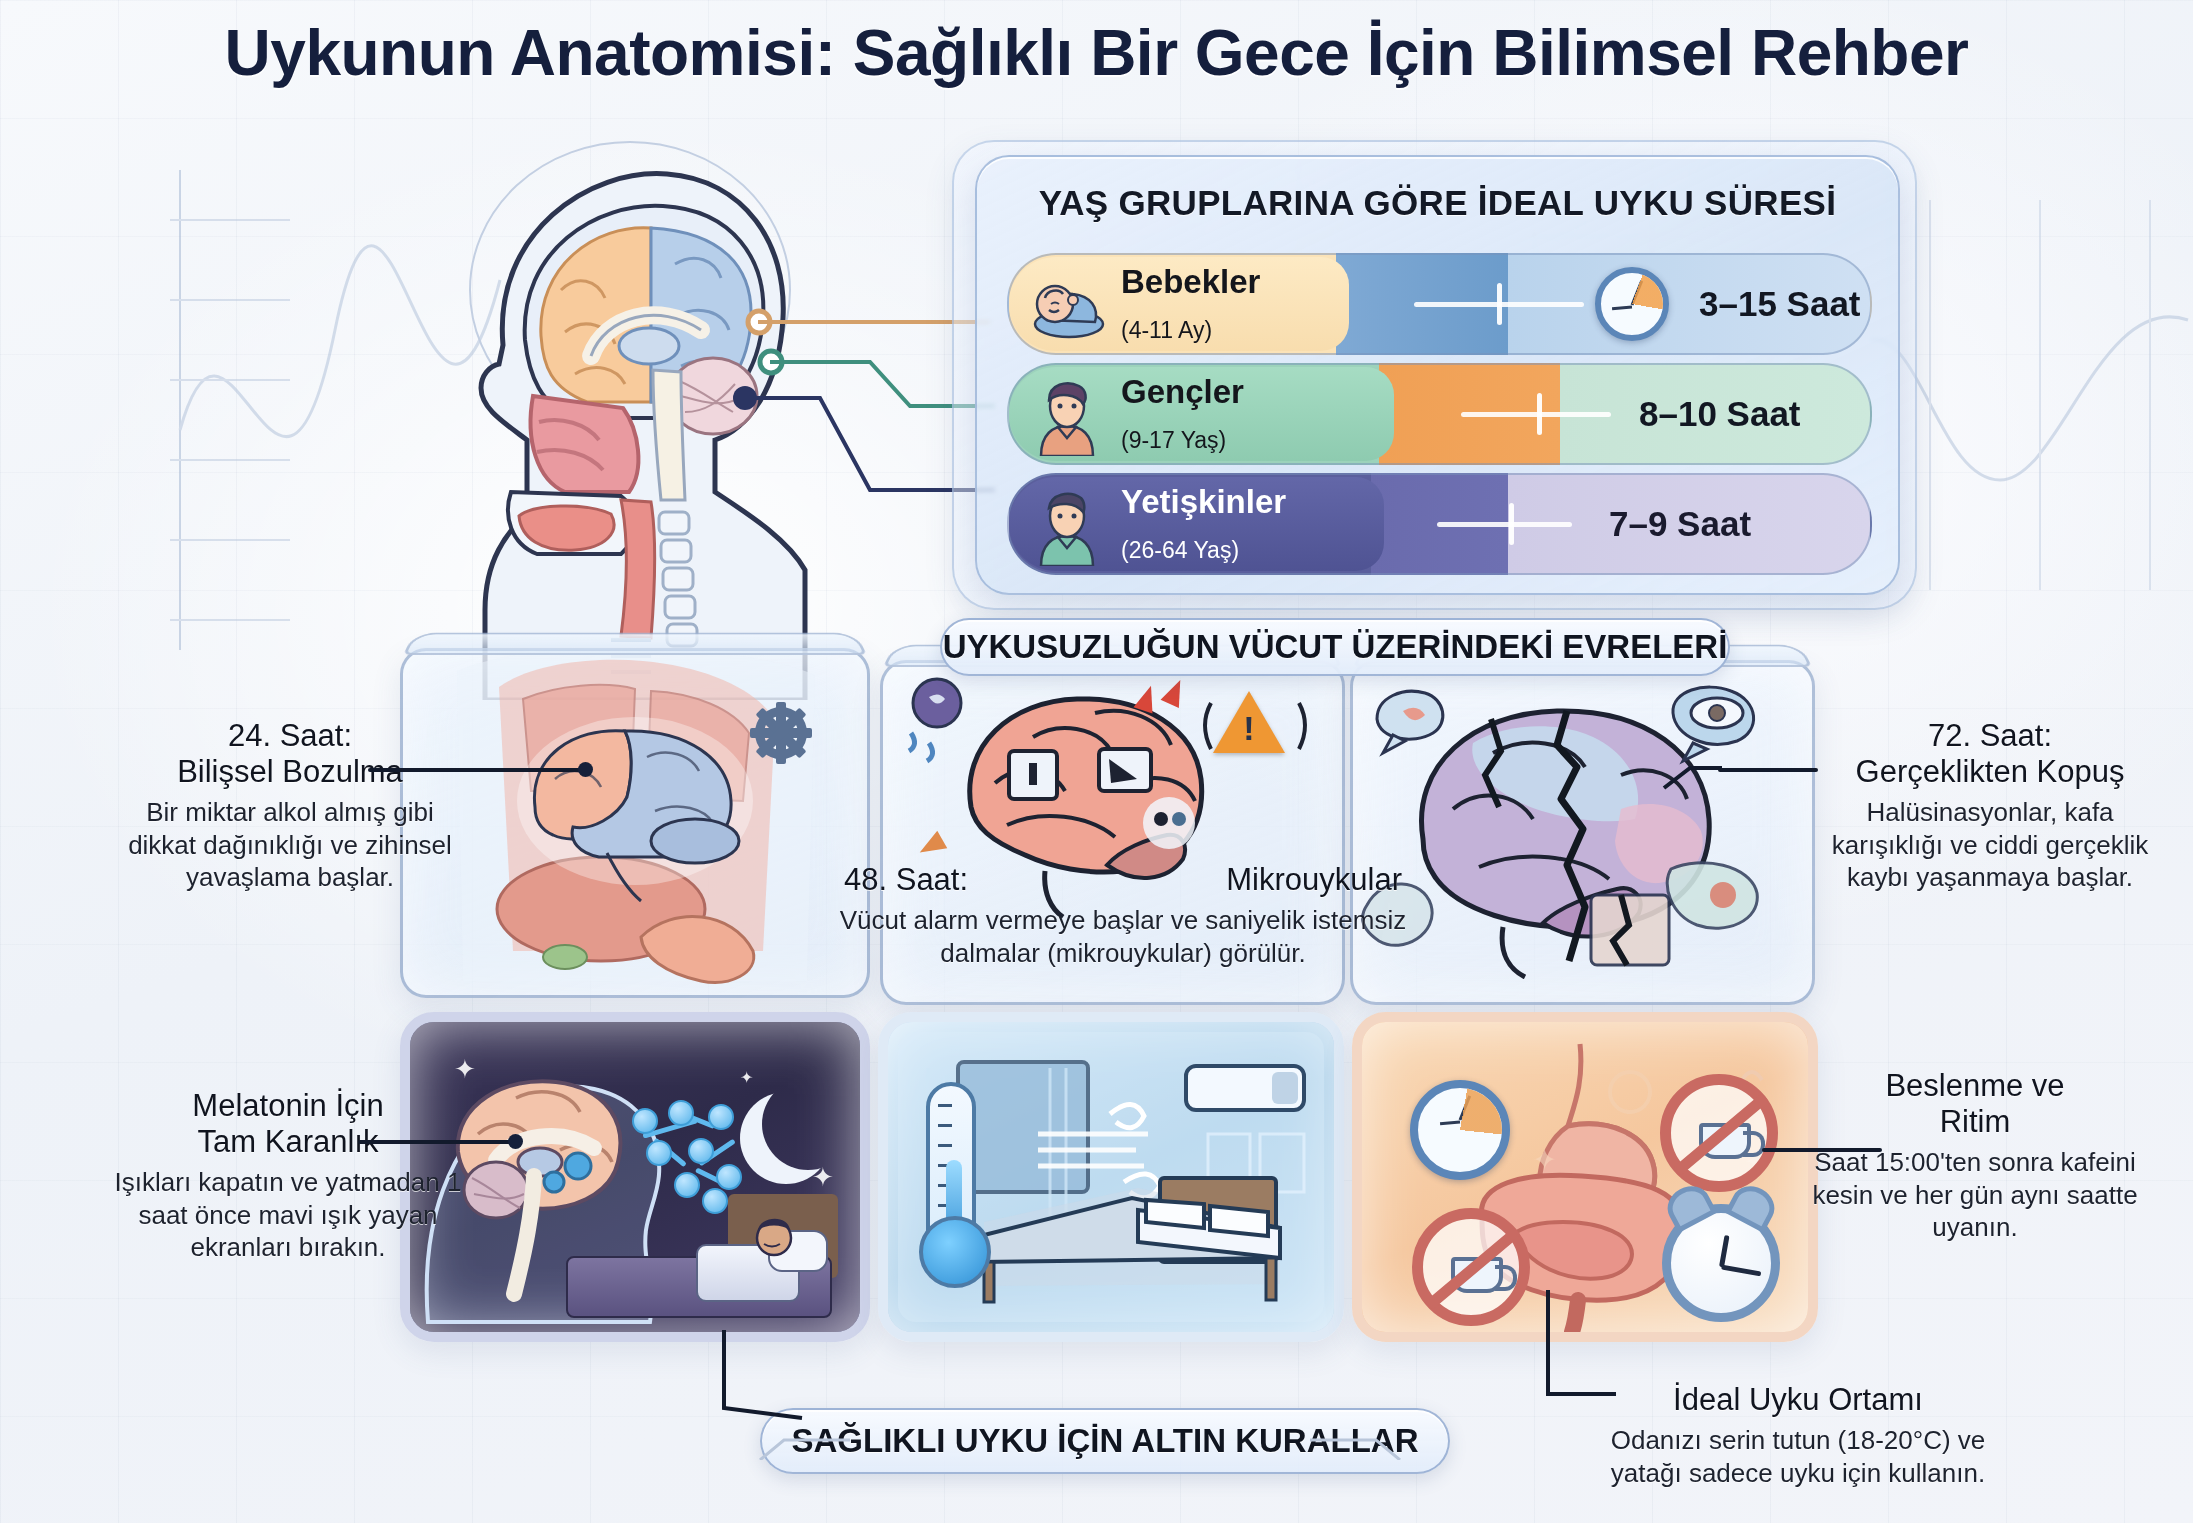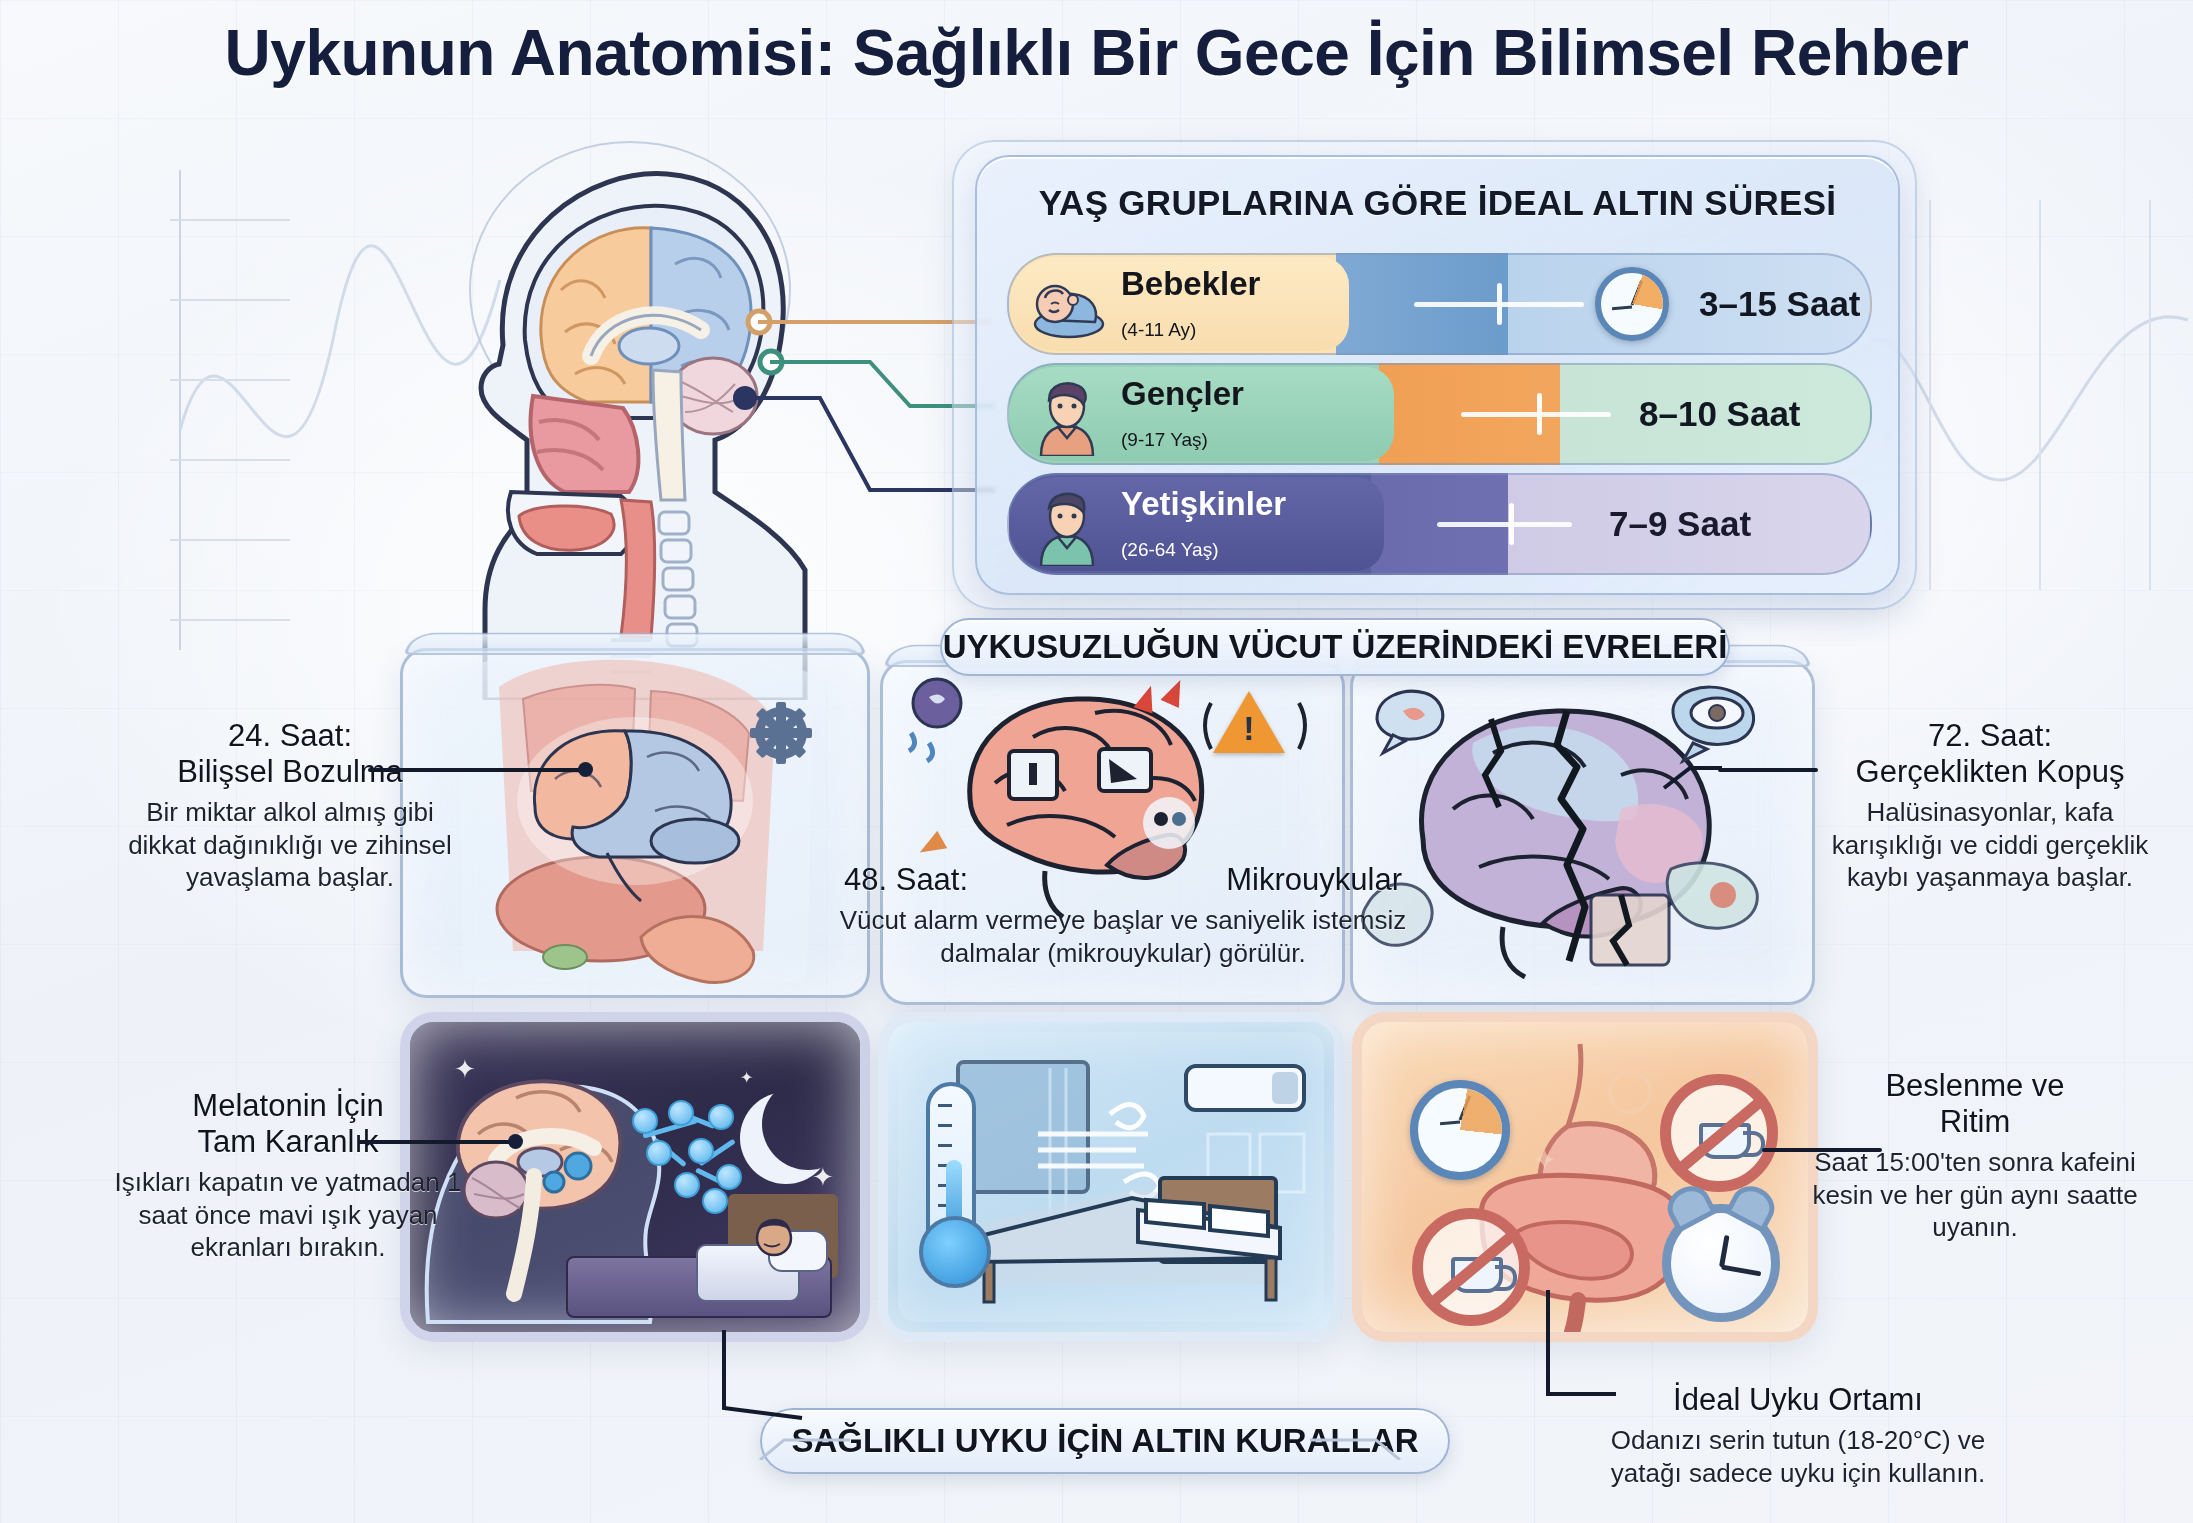--- a/index.html
+++ b/index.html
@@ -78,21 +78,21 @@
     padding-left: 16px; padding-right: 44px;
     z-index: 3;
   }
   .r1 .age-pill { width: 340px; background: linear-gradient(180deg,#fdeac4,#f8ddae); }
   .r2 .age-pill { width: 385px; background: linear-gradient(180deg,#a6dcc3,#8ecbb0); }
   .r3 .age-pill { width: 375px; background: linear-gradient(180deg,#6367a8,#4f5393); }
 
   .age-avatar { width: 84px; height: 84px; flex: 0 0 84px; position: relative; }
   .age-labels { margin-left: 12px; }
   .age-name { font-size: 33px; font-weight: bold; line-height: 1.02; }
-  .age-sub  { font-size: 19px; line-height: 1.15; margin-top: 18px; }
+  .age-sub  { font-size: 23px; line-height: 1.15; margin-top: 18px; }
   .r1 .age-name, .r1 .age-sub { color: #14161c; }
   .r2 .age-name, .r2 .age-sub { color: #14161c; }
   .r3 .age-name, .r3 .age-sub { color: #ffffff; }
 
   .age-bar-tick {
     position: absolute; z-index: 2; height: 5px; background: rgba(255,255,255,.9);
     border-radius: 3px;
   }
   .age-bar-cross { position: absolute; z-index: 2; width: 5px; height: 42px; background: rgba(255,255,255,.95); border-radius: 3px; }
 
@@ -371,21 +371,21 @@
   </svg>
 
   <svg style="position:absolute;left:750px;top:300px;" width="260" height="240">
     <path d="M8 22 H 240" stroke="#d4a06a" stroke-width="4" fill="none"></path>
     <path d="M20 62 H 120 L 160 106 H 245" stroke="#3f8f7e" stroke-width="4" fill="none"></path>
     <path d="M-14 98 H 70 L 120 190 H 245" stroke="#2b3562" stroke-width="4" fill="none"></path>
   </svg>
 
   <div class="age-panel-shell"></div>
   <div class="age-panel">
-    <div class="age-head">YAŞ GRUPLARINA GÖRE İDEAL ALTIN SÜRESİ</div>
+    <div class="age-head">YAŞ GRUPLARINA GÖRE İDEAL UYKU SÜRESİ</div>
 
     <div class="age-row r1">
       <div class="age-pill">
         <div class="age-avatar">
           <svg viewBox="0 0 84 84" width="84" height="84">
             <ellipse cx="44" cy="62" rx="34" ry="13" fill="#8db7de" stroke="#2f3b55" stroke-width="2.5"></ellipse>
             <path d="M22 58 C 20 40, 34 30, 48 32 C 66 34, 74 46, 70 60 Z" fill="#8db7de" stroke="#2f3b55" stroke-width="2.5"></path>
             <circle cx="30" cy="42" r="18" fill="#f6cdb4" stroke="#2f3b55" stroke-width="2.5"></circle>
             <path d="M20 36 C 22 28, 34 26, 38 32" fill="none" stroke="#2f3b55" stroke-width="2.5"></path>
             <circle cx="48" cy="38" r="5" fill="#f6cdb4" stroke="#2f3b55" stroke-width="2"></circle>

